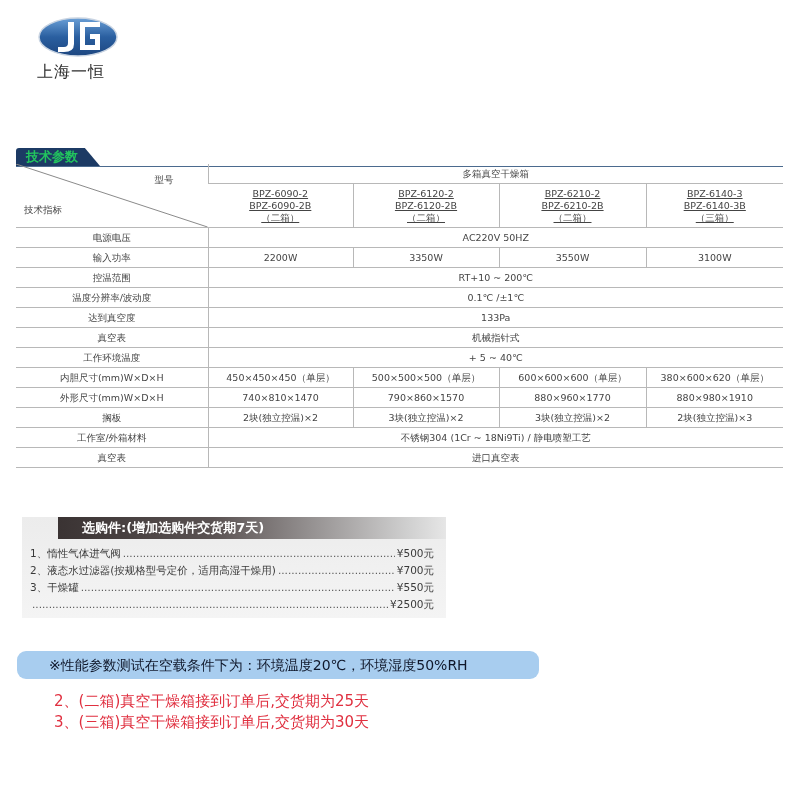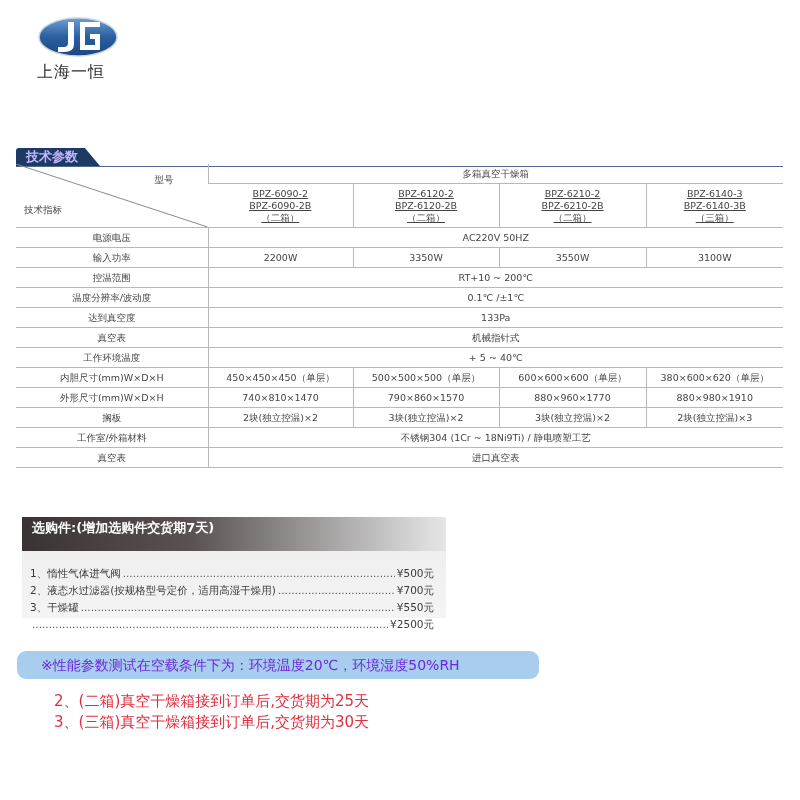--- a/index.html
+++ b/index.html
@@ -2,45 +2,45 @@
 <html><head>
 <meta charset="utf-8">
 <style>
   html, body { margin:0; padding:0; background:#ffffff; }
   body { width:800px; height:800px; position:relative; overflow:hidden;
          font-family:"DejaVu Sans", "Liberation Sans", sans-serif; color:#333; }
   .logo { position:absolute; left:38px; top:14px; width:80px; height:46px; }
   .logo-text { position:absolute; left:37px; top:62px; font-size:16px; color:#2b2b2b; letter-spacing:1px; }
 
   .section-tab { position:absolute; left:16px; top:148px; height:18px; width:84px;
-    background:#1c3a64; color:#c4b5fd; font-size:13px; font-weight:bold; line-height:18px;
+    background:#1c3a64; color:#22c55e; font-size:13px; font-weight:bold; line-height:18px;
     padding-left:10px; box-sizing:border-box; clip-path:polygon(0 0, 82% 0, 100% 100%, 0 100%); border-radius:3px 0 0 0; }
   .top-rule { position:absolute; left:16px; top:166px; width:767px; height:1px; background:#4b6a8e; }
 
   table.spec { position:absolute; left:16px; top:164px; width:767px; border-collapse:collapse; table-layout:fixed; font-size:9.5px; color:#444; }
   table.spec td { border-bottom:1px solid #b8b8b8; border-left:1px solid #b8b8b8; text-align:center; padding:0; height:19px; line-height:19px; white-space:nowrap; overflow:hidden; }
   table.spec td:first-child { border-left:none; }
   table.spec td.diag { position:relative; border-left:none; }
   .diag-line { position:absolute; left:0; top:0; width:100%; height:100%; }
   .diag-top { position:absolute; right:34px; top:6px; }
   .diag-bottom { position:absolute; left:8px; bottom:8px; }
   .model-cell { line-height:12px !important; height:43px !important;text-decoration:underline; }
 
   .opts { position:absolute; left:22px; top:517px; width:424px; height:101px;
     background:linear-gradient(to bottom, #ececec, #f4f4f4); }
-  .opts-head { height:34px; background:linear-gradient(to right, #3a3333 0%, #5a5252 40%, #cfcfcf 90%, #e6e6e6 100%);
-    color:#fff; font-size:13px; font-weight:bold; line-height:22px; padding-left:10px; }
+  .opts-head { height:22px; background:linear-gradient(to right, #3a3333 0%, #5a5252 40%, #cfcfcf 90%, #e6e6e6 100%);
+    color:#fff; font-size:13px; font-weight:bold; line-height:22px; padding-left:24px;margin-left:36px; }
   .opt-row { display:flex; font-size:10.5px; color:#3a3a3a; height:17px; line-height:17px; padding:0 12px 0 8px; }
-  .opt-rows { padding-top:14px; }
+  .opt-rows { padding-top:6px; }
   .opt-label { white-space:nowrap; }
   .opt-dots { flex:1; overflow:hidden; white-space:nowrap; color:#555; margin:0 2px; }
   .opt-price { white-space:nowrap; }
 
   .pill { position:absolute; left:17px; top:651px; width:522px; height:28px; background:#a8cdef; border-radius:9px;
-    color:#6d28d9; font-size:14px; line-height:28px; padding-left:24px; box-sizing:border-box; white-space:nowrap; }
+    color:#0f172a; font-size:14px; line-height:28px; padding-left:32px; box-sizing:border-box; white-space:nowrap; }
 
   .notes { position:absolute; left:17px; top:691px; color:#e03040; font-size:15px; line-height:21px; }
   .note-row { white-space:nowrap; }
   .note-indent { padding-left:37px; }
 </style>
 </head>
 <body>
 
 <div class="logo">
   <svg width="80" height="46" viewBox="0 0 80 46">

